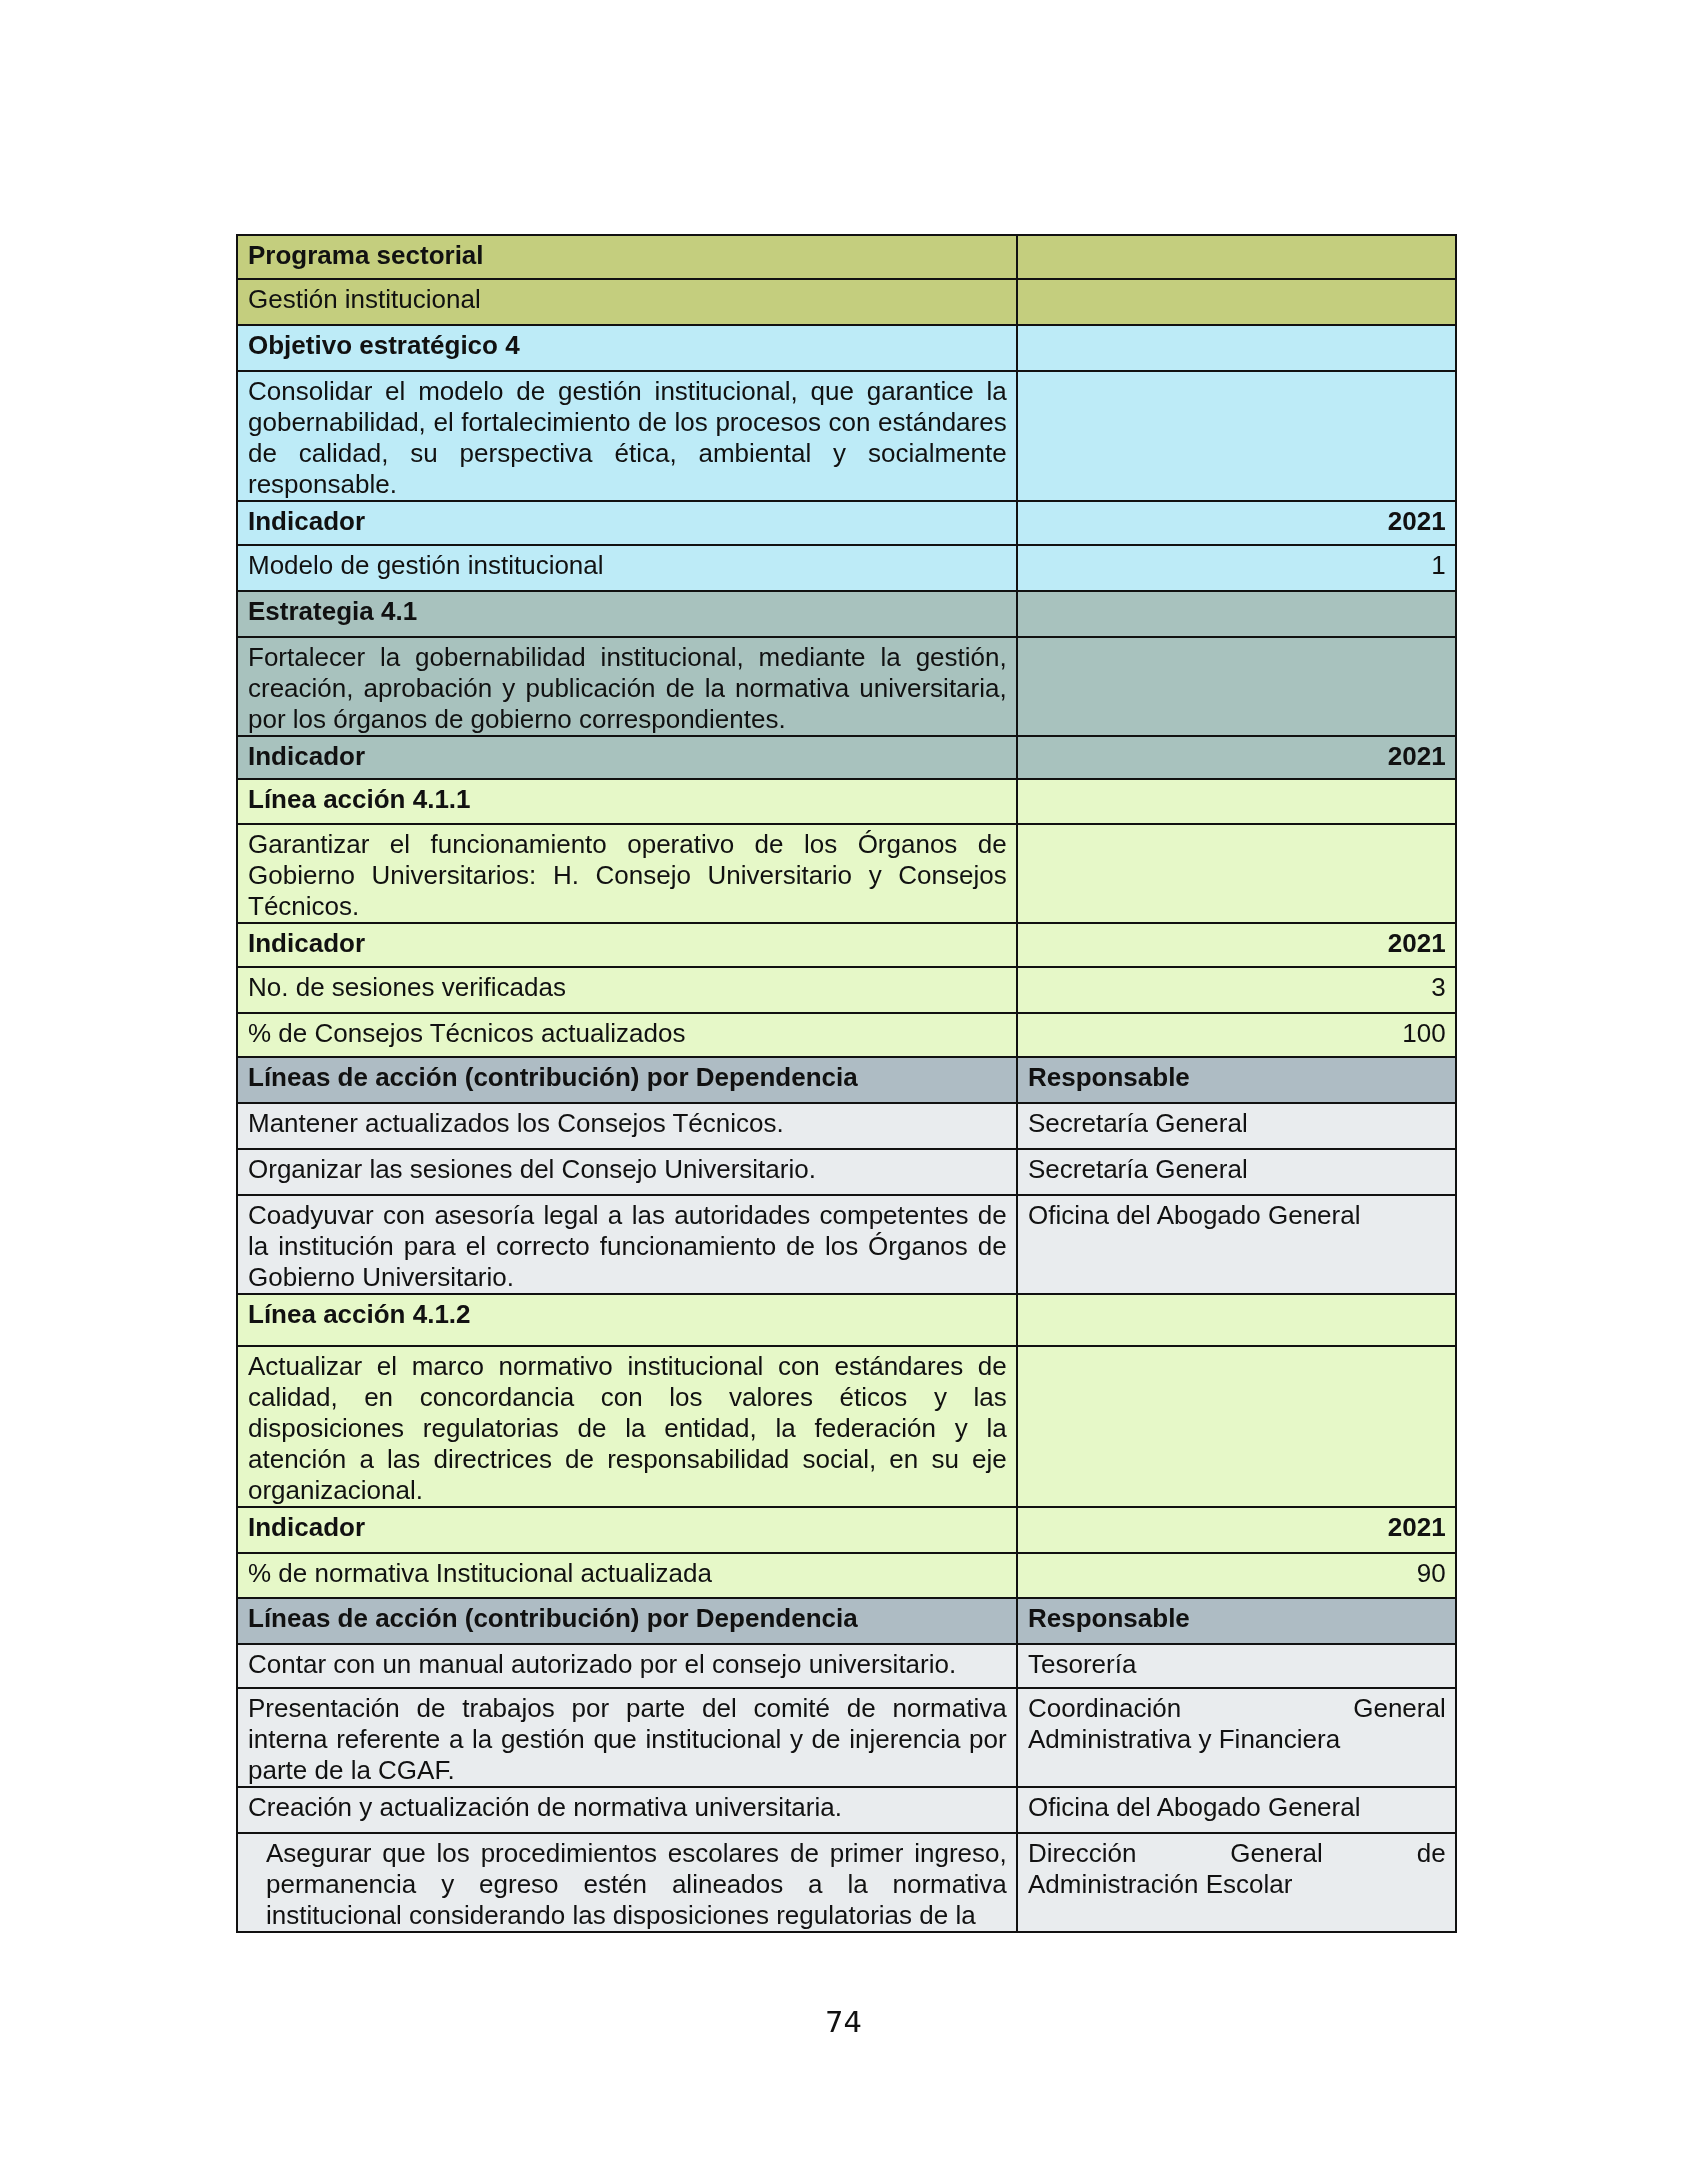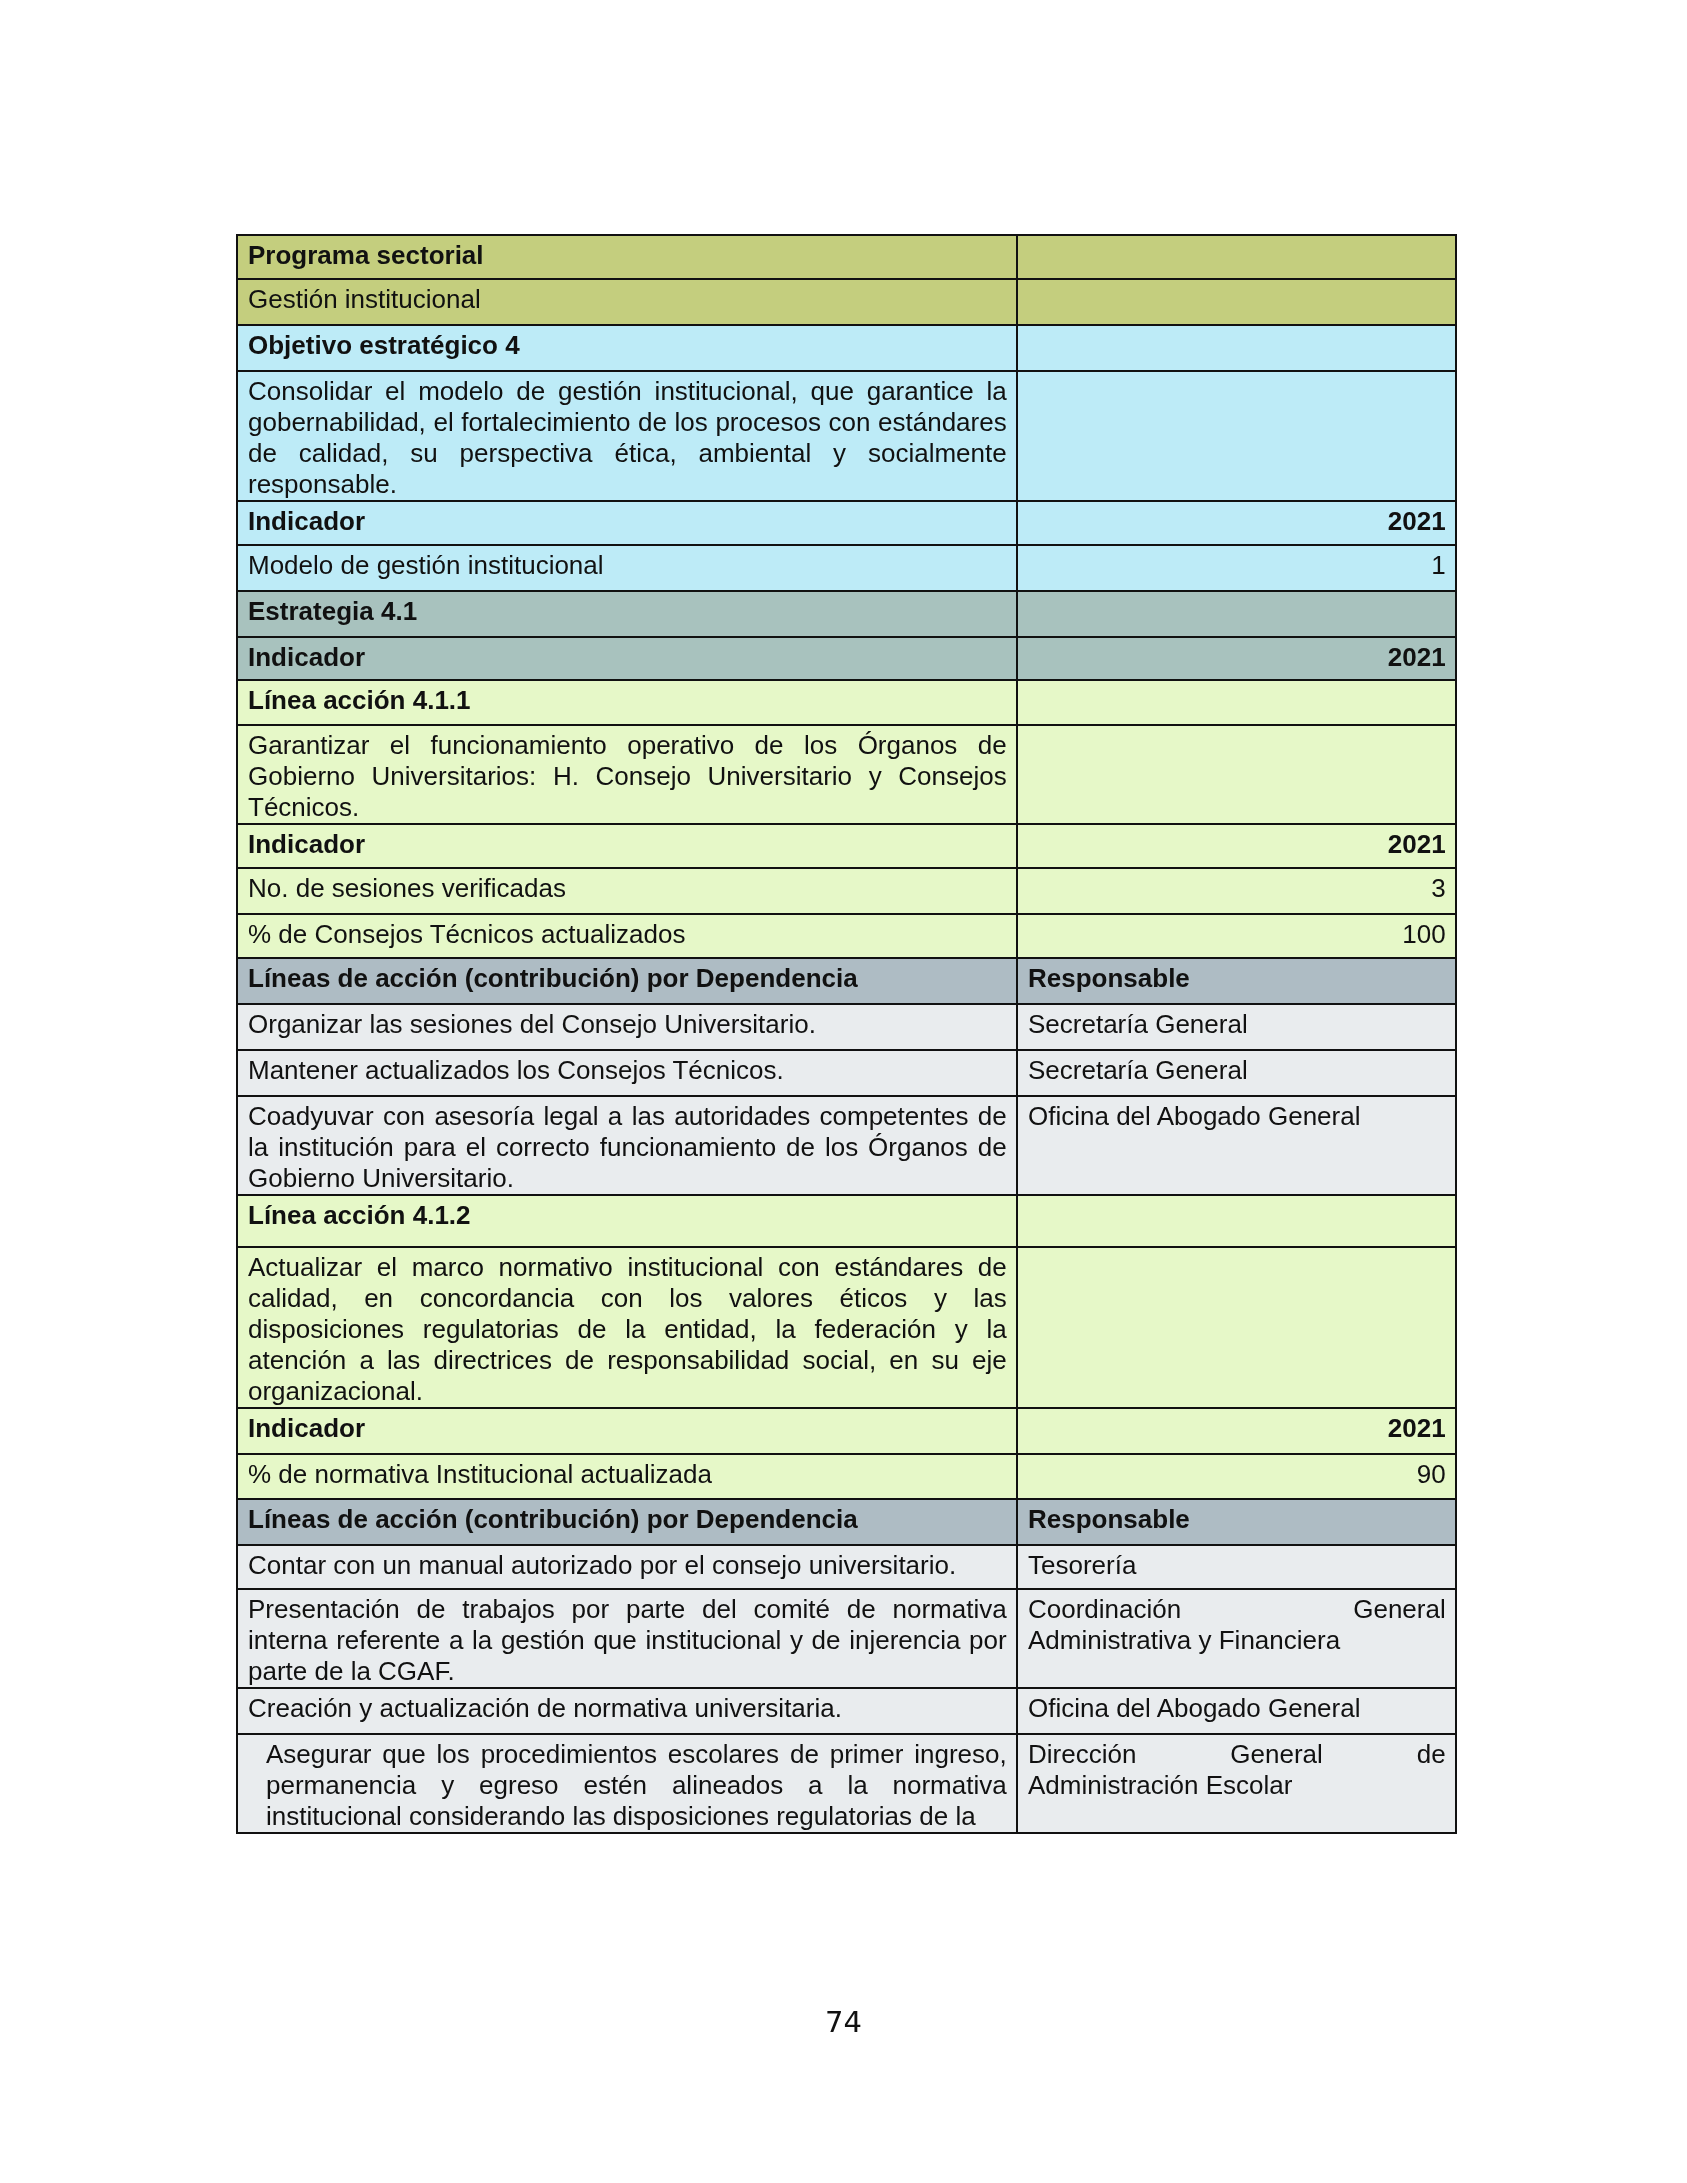--- a/index.html
+++ b/index.html
@@ -65,20 +65,24 @@
       </tr>
       <tr class="sky" style="height:46px">
         <td>Modelo de gestión institucional</td>
         <td class="num">1</td>
       </tr>
 
       <tr class="sage" style="height:46px">
         <td class="bold">Estrategia 4.1</td>
         <td></td>
       </tr>
+      <tr class="sage" style="height:97px">
+        <td class="just-last">Fortalecer la gobernabilidad institucional, mediante la gestión, creación, aprobación y publicación de la normativa universitaria, por los órganos de gobierno correspondientes.</td>
+        <td></td>
+      </tr>
       <tr class="sage" style="height:43px">
         <td class="bold">Indicador</td>
         <td class="bold num">2021</td>
       </tr>
 
       <tr class="lime" style="height:45px">
         <td class="bold">Línea acción 4.1.1</td>
         <td></td>
       </tr>
       <tr class="lime" style="height:97px">
@@ -95,25 +99,25 @@
       </tr>
       <tr class="lime" style="height:44px">
         <td>% de Consejos Técnicos actualizados</td>
         <td class="num">100</td>
       </tr>
       <tr class="slate" style="height:46px">
         <td class="bold">Líneas de acción (contribución) por Dependencia</td>
         <td class="bold">Responsable</td>
       </tr>
       <tr class="mist" style="height:46px">
-        <td>Organizar las sesiones del Consejo Universitario.</td>
+        <td>Mantener actualizados los Consejos Técnicos.</td>
         <td>Secretaría General</td>
       </tr>
       <tr class="mist" style="height:46px">
-        <td>Mantener actualizados los Consejos Técnicos.</td>
+        <td>Organizar las sesiones del Consejo Universitario.</td>
         <td>Secretaría General</td>
       </tr>
       <tr class="mist" style="height:97px">
         <td class="just-last">Coadyuvar con asesoría legal a las autoridades competentes de la institución para el correcto funcionamiento de los Órganos de Gobierno Universitario.</td>
         <td>Oficina del Abogado General</td>
       </tr>
 
       <tr class="lime" style="height:52px">
         <td class="bold">Línea acción 4.1.2</td>
         <td></td>

